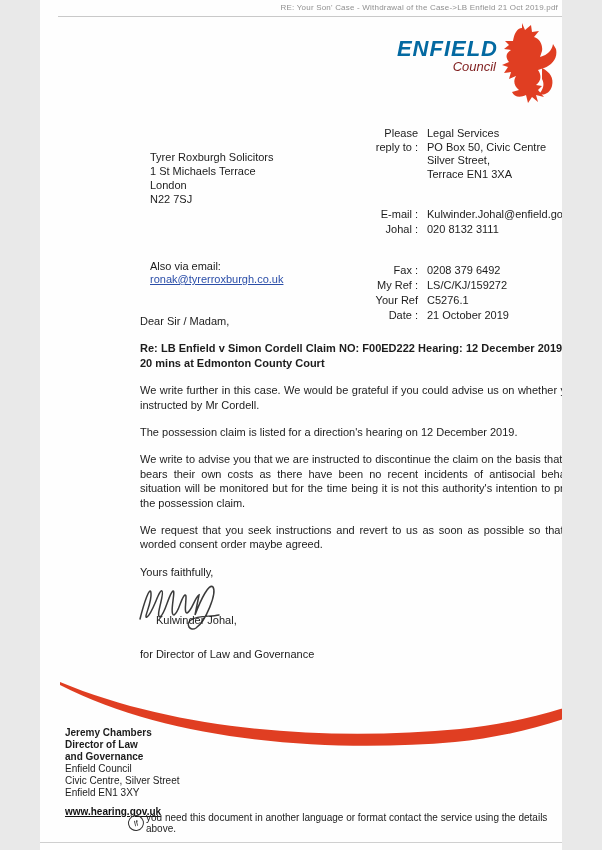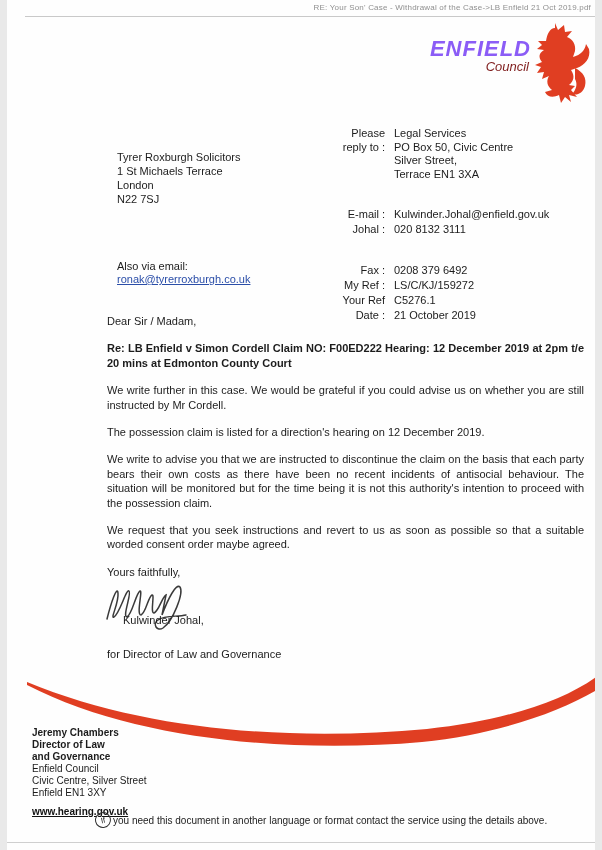--- a/index.html
+++ b/index.html
@@ -1,39 +1,39 @@
 <!DOCTYPE html>
 <html><head>
 <meta charset="utf-8">
 <style>
   html,body{margin:0;padding:0;background:#e9e9e9;}
   .page{
     position:relative;
-    width:588px;height:850px;
+    width:522px;height:850px;
     margin:0 auto;
     background:#fefefe;
     font-family:"Liberation Sans","DejaVu Sans",sans-serif;
     color:#1c1c1c;
     overflow:hidden;
   }
   
   .doc-title{
     position:absolute;top:3px;right:4px;
     font-size:8px;color:#8f8f8f;letter-spacing:.2px;
   }
   .header-rule{
     position:absolute;top:16px;left:18px;right:0;
     border-top:1px solid #c9c9c9;
   }
   
   .logo{position:absolute;top:22px;right:2px;width:175px;height:82px;}
   .logo-enfield{
     position:absolute;top:14px;right:62px;
     font-size:22px;font-weight:bold;font-style:italic;
-    letter-spacing:1px;color:#8b5cf6;margin-left:39px;
+    letter-spacing:1px;color:#0369a1;margin-left:39px;
   }
   .logo-council{
     position:absolute;top:37px;right:64px;
     font-size:13px;font-style:italic;color:#7f1d1d;
   }
   .logo-beast{position:absolute;top:0;right:0;width:62px;height:82px;}
   
   .recipient{position:absolute;left:110px;top:150px;font-size:11px;line-height:14px;}
   
   .reply{position:absolute;left:322px;top:127px;width:268px;font-size:11px;}

